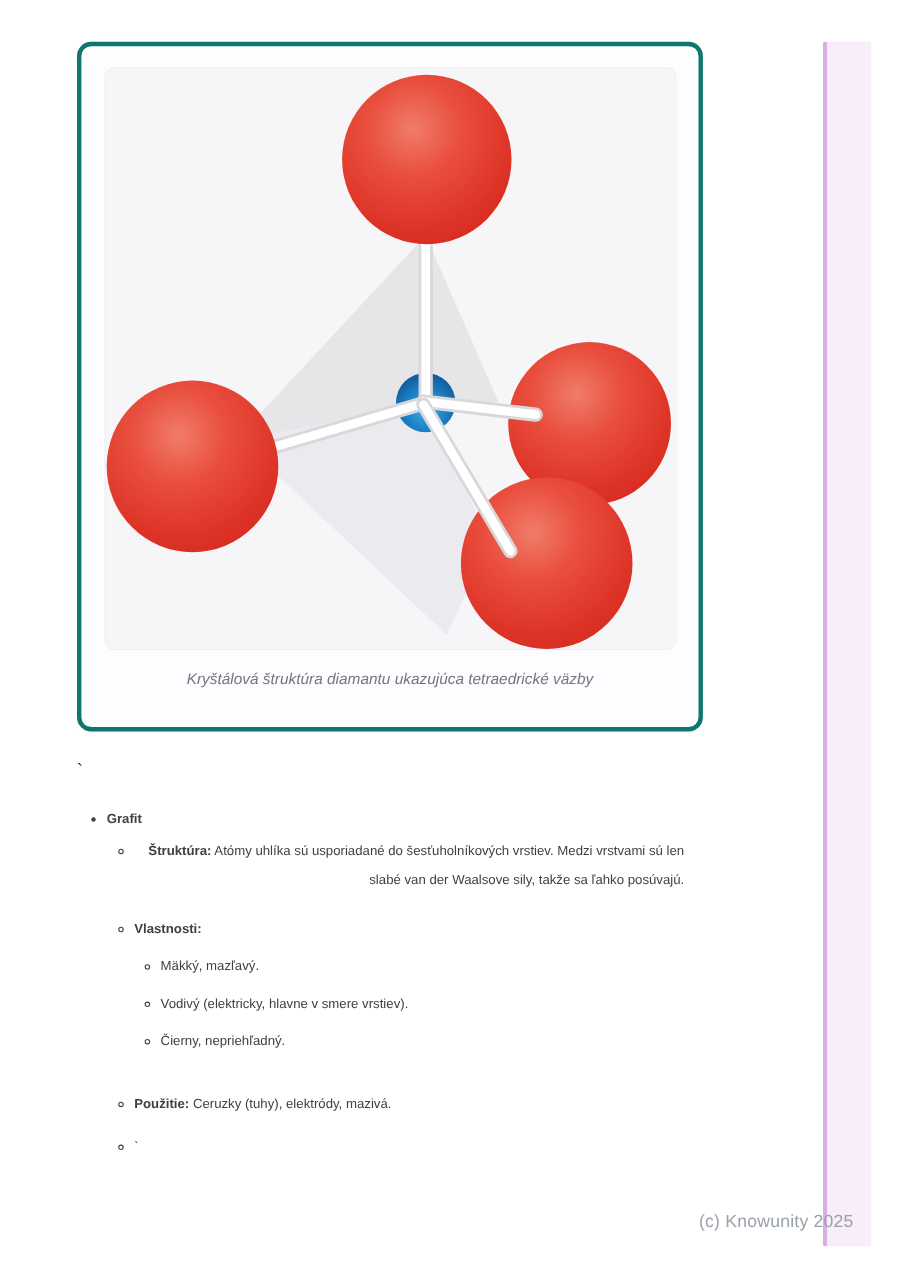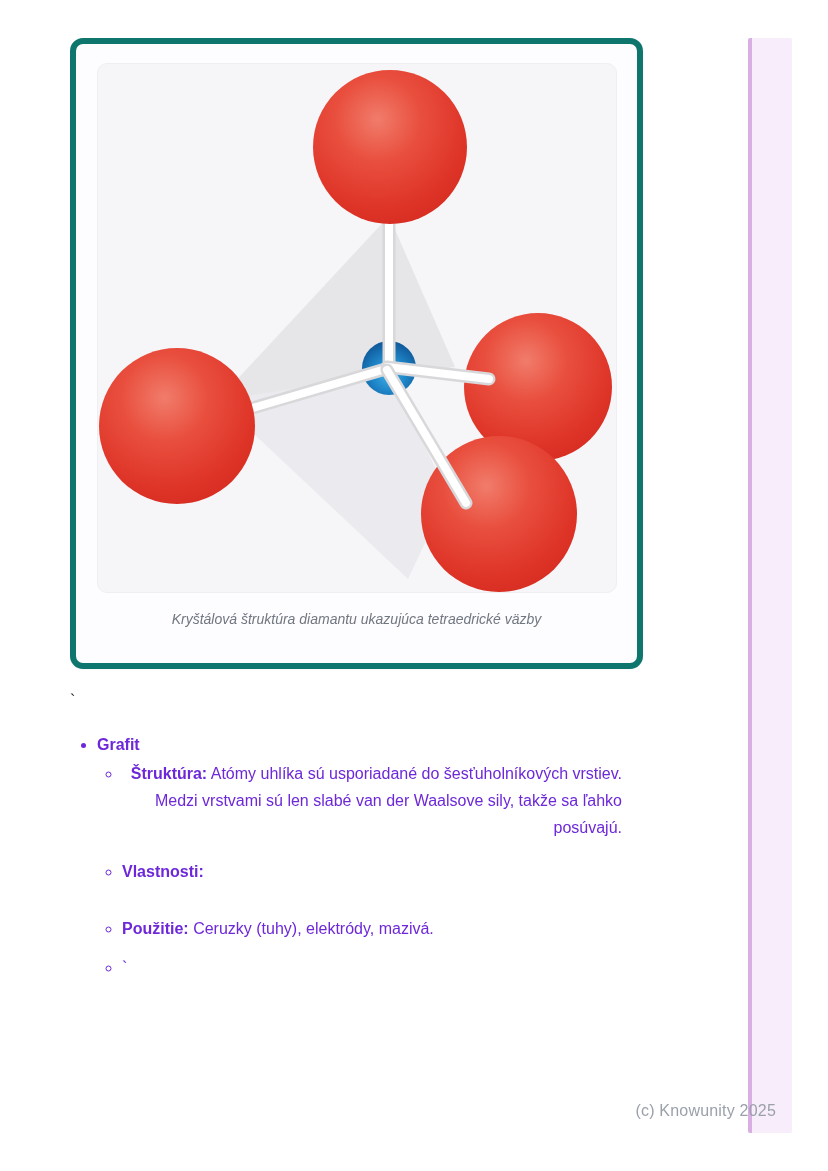--- a/index.html
+++ b/index.html
@@ -11,21 +11,21 @@
     overflow: hidden;
     position: relative;
   }
   .page { position: relative; width: 828px; height: 1171px; background:#fff; }
 
   
   .figure-card {
     position: absolute; left: 70px; top: 38px;
     width: 561px; height: 619px;
     background: #fdfcfe;
-    border: 6px solid #0f766e;
+    border: 4px solid #0f766e;
     border-radius: 13px;
     box-shadow: 0 1px 2px rgba(40,20,60,0.03);
   }
   .figure-image {
     position: absolute; left: 21px; top: 19px;
     width: 518px; height: 528px;
     background: #f6f6f8;
     border: 1px solid #efeff3;
     border-radius: 10px;
     overflow: hidden;
@@ -41,21 +41,21 @@
 
   
   .stray-tick {
     position: absolute; left: 70px; top: 692px;
     font-size: 16px; color: #212b36;
   }
 
   
   .outline {
     position: absolute; left: 70px; top: 731px; width: 552px;
-    font-size: 16px; line-height: 27px; color: #6d28d9;
+    font-size: 12px; line-height: 27px; color: #404040;
   }
   .outline ul { margin: 0; }
   ul.lvl1 { list-style: disc; padding-left: 27px; }
   ul.lvl2 { list-style: circle; padding-left: 25px; margin-top: 2px; }
   ul.lvl3 { list-style: circle; padding-left: 24px; margin-top: 7px; margin-bottom: 14px; }
   ul.lvl2 > li { margin-top: 17px; }
   ul.lvl2 > li:first-child { margin-top: 0; text-align: right; }
   ul.lvl3 > li { margin-top: 7px; }
   ul.lvl2 > li.usage-item { margin-top: 30px; }
   ul.lvl2 > li.tick-item { margin-top: 12px; }
@@ -139,20 +139,31 @@
     <ul class="lvl1">
       <li>
         <span class="b">Grafit</span>
         <ul class="lvl2">
           <li>
             <span class="b">Štruktúra:</span>
             <span>Atómy uhlíka sú usporiadané do šesťuholníkových vrstiev. Medzi vrstvami sú len slabé van der Waalsove sily, takže sa ľahko posúvajú.</span>
           </li>
           <li>
             <span class="b">Vlastnosti:</span>
+            <ul class="lvl3">
+              <li>
+                <span>Mäkký, mazľavý.</span>
+              </li>
+              <li>
+                <span>Vodivý (elektricky, hlavne v smere vrstiev).</span>
+              </li>
+              <li>
+                <span>Čierny, nepriehľadný.</span>
+              </li>
+            </ul>
           </li>
           <li class="usage-item">
             <span class="b">Použitie:</span>
             <span>Ceruzky (tuhy), elektródy, mazivá.</span>
           </li>
           <li class="tick-item">
             <span>`</span>
           </li>
         </ul>
       </li>

